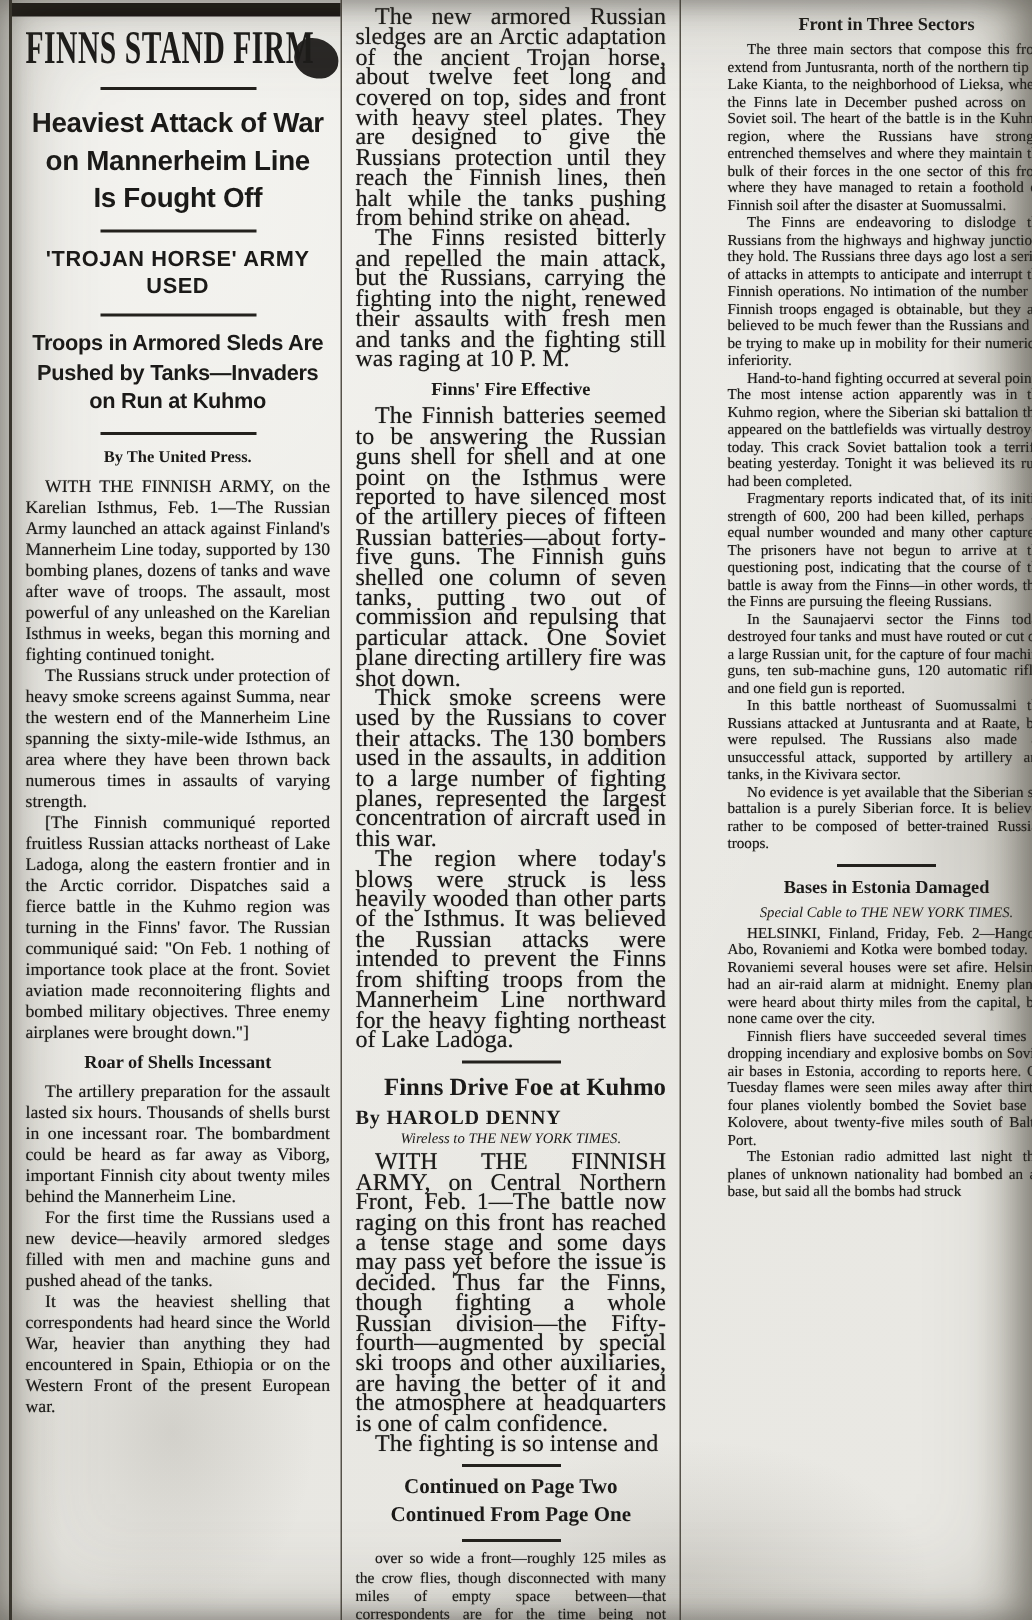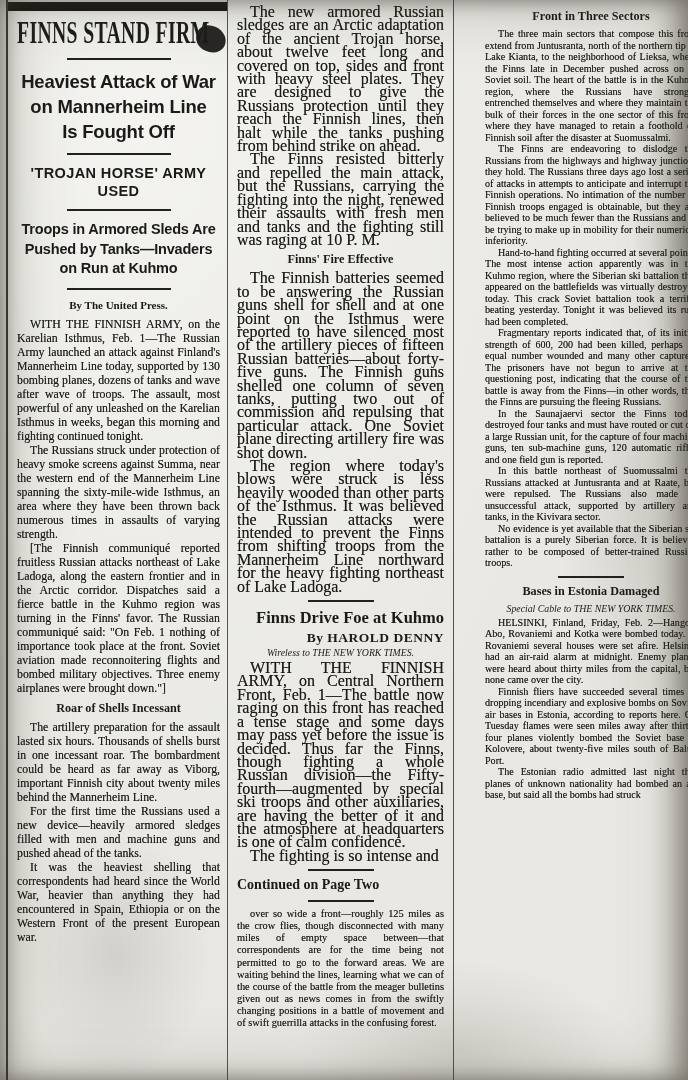--- a/index.html
+++ b/index.html
@@ -38,25 +38,25 @@
   .hrule{ width:104px; height:2px; background:#23211d; margin:9px auto 9px; }
   .col2 .hrule,.col3 .hrule{ margin:7px auto 6px; width:66px; height:2px; }
   .deck,.deck2,.deck3{
     font-family:Liberation Sans, sans-serif; font-weight:bold;
     text-align:center; white-space:pre-line; letter-spacing:-.2px;
   }
   .deck { font-size:18.5px; line-height:25px; }
   .deck2{ font-size:14.5px; line-height:18px; letter-spacing:.4px; }
   .deck3{ font-size:14.5px; line-height:19.5px; }
   .byline{ font-weight:bold; font-size:11px; text-align:center; margin:2px 0 6px; }
-  .byline2{ font-weight:bold; font-size:13.5px; text-align:right; margin:1px 0 1px; letter-spacing:.5px; }
+  .byline2{ font-weight:bold; font-size:13.5px; text-align:left; margin:1px 0 1px; letter-spacing:.5px; }
   .credit{ font-style:italic; font-size:9.8px; text-align:center; margin:0 0 3px; }
   .crosshead{ font-weight:bold; font-size:12.2px; text-align:center; margin:6px 0 4px; }
   .storyhead{ font-weight:bold; font-size:16.5px; text-align:right; margin:6px 0 2px; }
-  .continued{ font-weight:bold; font-size:14px; margin:3px 0;font-family:Liberation Serif, serif; }
+  .continued{ font-weight:bold; font-size:14px; text-align:center; margin:3px 0;font-family:Liberation Serif, serif; }
   .para{
     text-align:justify; text-indent:13px;
     text-shadow:0 0 .5px rgba(25,23,20,.6);
   }
   .col1 .para{ font-size:11.8px; line-height:14px; }
   .col2 .para{ font-size:16px; line-height:13.4px; }
   .col2 .para.small{ font-size:10.4px; line-height:12.1px; }
   .col3 .para{ font-size:10.1px; line-height:11.5px; }
 </style>
 </head>
@@ -89,29 +89,31 @@
       <div class="blk crosshead">Roar of Shells Incessant</div>
       <p class="blk para">The artillery preparation for the assault lasted six hours. Thousands of shells burst in one incessant roar. The bombardment could be heard as far away as Viborg, important Finnish city about twenty miles behind the Mannerheim Line.</p>
       <p class="blk para">For the first time the Russians used a new device—heavily armored sledges filled with men and machine guns and pushed ahead of the tanks.</p>
       <p class="blk para">It was the heaviest shelling that correspondents had heard since the World War, heavier than anything they had encountered in Spain, Ethiopia or on the Western Front of the present European war.</p>
     </div>
     <div class="col col2">
       <p class="blk para">The new armored Russian sledges are an Arctic adaptation of the ancient Trojan horse, about twelve feet long and covered on top, sides and front with heavy steel plates. They are designed to give the Russians protection until they reach the Finnish lines, then halt while the tanks pushing from behind strike on ahead.</p>
       <p class="blk para">The Finns resisted bitterly and repelled the main attack, but the Russians, carrying the fighting into the night, renewed their assaults with fresh men and tanks and the fighting still was raging at 10 P. M.</p>
       <div class="blk crosshead">Finns' Fire Effective</div>
       <p class="blk para">The Finnish batteries seemed to be answering the Russian guns shell for shell and at one point on the Isthmus were reported to have silenced most of the artillery pieces of fifteen Russian batteries—about forty-five guns. The Finnish guns shelled one column of seven tanks, putting two out of commission and repulsing that particular attack. One Soviet plane directing artillery fire was shot down.</p>
+      <p class="blk para">Thick smoke screens were used by the Russians to cover their attacks. The 130 bombers used in the assaults, in addition to a large number of fighting planes, represented the largest concentration of aircraft used in this war.</p>
       <p class="blk para">The region where today's blows were struck is less heavily wooded than other parts of the Isthmus. It was believed the Russian attacks were intended to prevent the Finns from shifting troops from the Mannerheim Line northward for the heavy fighting northeast of Lake Ladoga.</p>
       <div class="blk hrule"></div>
       <div class="blk storyhead">Finns Drive Foe at Kuhmo</div>
       <div class="blk byline2">By HAROLD DENNY</div>
       <div class="blk credit">Wireless to THE NEW YORK TIMES.</div>
       <p class="blk para">WITH THE FINNISH ARMY, on Central Northern Front, Feb. 1—The battle now raging on this front has reached a tense stage and some days may pass yet before the issue is decided. Thus far the Finns, though fighting a whole Russian division—the Fifty-fourth—augmented by special ski troops and other auxiliaries, are having the better of it and the atmosphere at headquarters is one of calm confidence.</p>
       <p class="blk para">The fighting is so intense and</p>
       <div class="blk hrule"></div>
       <div class="blk continued">Continued on Page Two</div>
+      <div class="blk continued">Continued From Page One</div>
       <div class="blk hrule"></div>
       <p class="blk para small">over so wide a front—roughly 125 miles as the crow flies, though disconnected with many miles of empty space between—that correspondents are for the time being not permitted to go to the forward areas. We are waiting behind the lines, learning what we can of the course of the battle from the meager bulletins given out as news comes in from the swiftly changing positions in a battle of movement and of swift guerrilla attacks in the confusing forest.</p>
     </div>
     <div class="col col3">
       <div class="blk crosshead">Front in Three Sectors</div>
       <p class="blk para">The three main sectors that compose this front extend from Juntusranta, north of the northern tip of Lake Kianta, to the neighborhood of Lieksa, where the Finns late in December pushed across on to Soviet soil. The heart of the battle is in the Kuhmo region, where the Russians have strongly entrenched themselves and where they maintain the bulk of their forces in the one sector of this front where they have managed to retain a foothold on Finnish soil after the disaster at Suomussalmi.</p>
       <p class="blk para">The Finns are endeavoring to dislodge the Russians from the highways and highway junctions they hold. The Russians three days ago lost a series of attacks in attempts to anticipate and interrupt the Finnish operations. No intimation of the number of Finnish troops engaged is obtainable, but they are believed to be much fewer than the Russians and to be trying to make up in mobility for their numerical inferiority.</p>
       <p class="blk para">Hand-to-hand fighting occurred at several points. The most intense action apparently was in the Kuhmo region, where the Siberian ski battalion that appeared on the battlefields was virtually destroyed today. This crack Soviet battalion took a terrific beating yesterday. Tonight it was believed its ruin had been completed.</p>
       <p class="blk para">Fragmentary reports indicated that, of its initial strength of 600, 200 had been killed, perhaps an equal number wounded and many other captured. The prisoners have not begun to arrive at the questioning post, indicating that the course of the battle is away from the Finns—in other words, that the Finns are pursuing the fleeing Russians.</p>
       <p class="blk para">In the Saunajaervi sector the Finns today destroyed four tanks and must have routed or cut off a large Russian unit, for the capture of four machine guns, ten sub-machine guns, 120 automatic rifles and one field gun is reported.</p>

